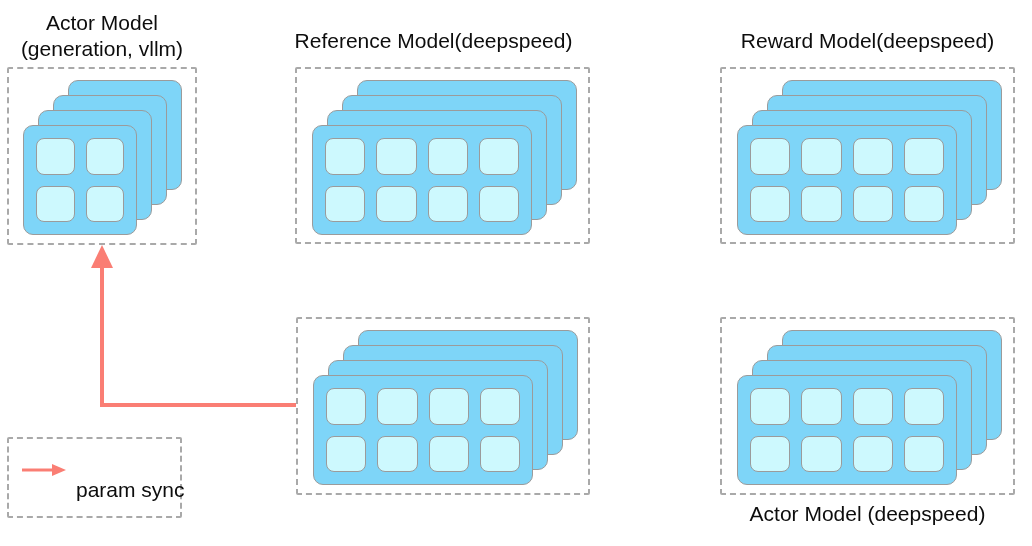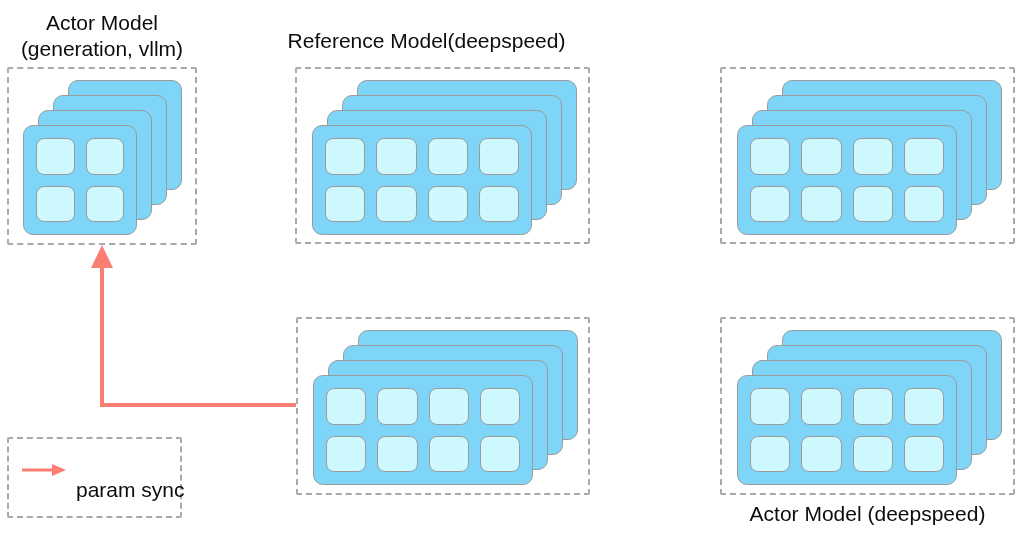--- a/index.html
+++ b/index.html
@@ -76,41 +76,42 @@
           <div class="grid" style="grid-template-columns: repeat(2, 1fr);">
             <div class="cell"></div>
             <div class="cell"></div>
             <div class="cell"></div>
             <div class="cell"></div>
           </div>
         </div>
       </div>
   </div>
 
-  <div class="group-title" style="left:279px;top:28px;width:295px;">Reference Model(deepspeed)</div>
+  <div class="group-title" style="left:286px;top:28px;width:295px;">Reference Model(deepspeed)</div>
   <div class="dashed-box" style="left:295px;top:67px;width:295px;height:177px;">
     <div class="stack">
         <div class="card" style="left: 60px; top: 11px; width: 220px; height: 110px;"></div>
         <div class="card" style="left: 45px; top: 26px; width: 220px; height: 110px;"></div>
         <div class="card" style="left: 30px; top: 41px; width: 220px; height: 110px;"></div>
         <div class="card" style="left: 15px; top: 56px; width: 220px; height: 110px;">
           <div class="grid" style="grid-template-columns: repeat(4, 1fr);">
             <div class="cell"></div>
             <div class="cell"></div>
             <div class="cell"></div>
             <div class="cell"></div>
             <div class="cell"></div>
             <div class="cell"></div>
             <div class="cell"></div>
             <div class="cell"></div>
           </div>
         </div>
       </div>
   </div>
 
+  <div class="group-title" style="left:720px;top:28px;width:295px;">Reward Model(deepspeed)</div>
   <div class="dashed-box" style="left:720px;top:67px;width:295px;height:177px;">
     <div class="stack">
         <div class="card" style="left: 60px; top: 11px; width: 220px; height: 110px;"></div>
         <div class="card" style="left: 45px; top: 26px; width: 220px; height: 110px;"></div>
         <div class="card" style="left: 30px; top: 41px; width: 220px; height: 110px;"></div>
         <div class="card" style="left: 15px; top: 56px; width: 220px; height: 110px;">
           <div class="grid" style="grid-template-columns: repeat(4, 1fr);">
             <div class="cell"></div>
             <div class="cell"></div>
             <div class="cell"></div>

